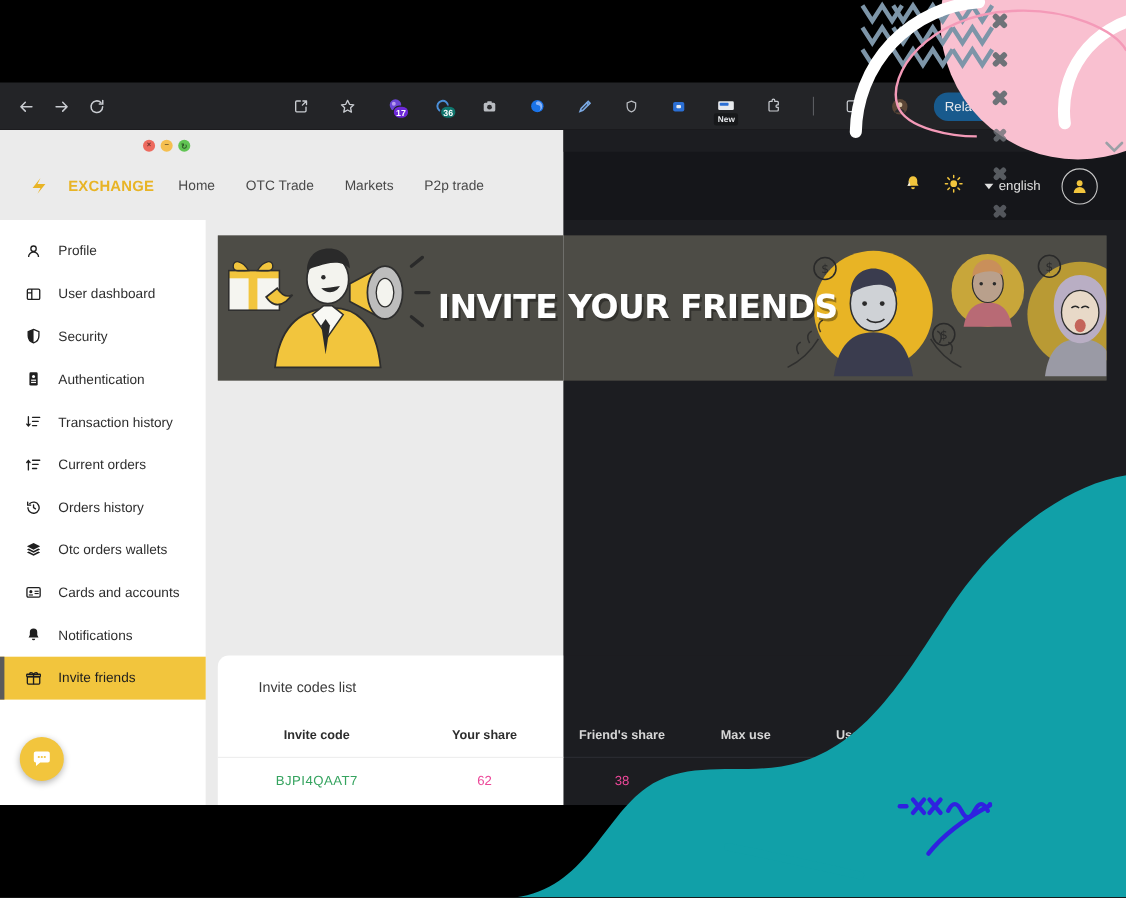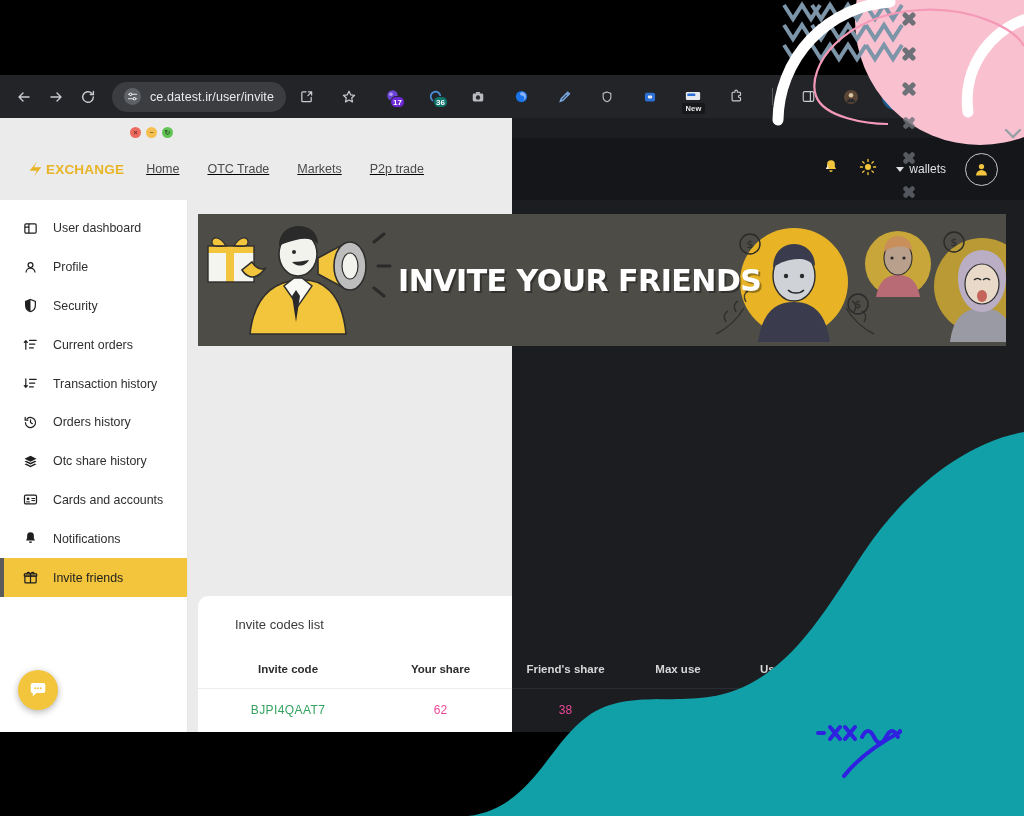--- a/index.html
+++ b/index.html
@@ -73,24 +73,24 @@
   .tl { width:11px; height:11px; border-radius:50%; display:flex; align-items:center; justify-content:center;
         font-size:7px; color:rgba(0,0,0,.55); font-weight:bold; }
   .tl.r { background:#ed6a5e; } .tl.y { background:#f5bf4f; } .tl.g { background:#61c454; }
 
   
   .site-header { position:absolute; left:0; top:20px; width:1024px; height:62px; }
   .site-header .bg { position:absolute; inset:0; }
   .hdr-light .bg { background:#ebebeb; }
   .hdr-dark  .bg { background:#15161a; }
   .hdr-inner { position:absolute; inset:0; display:flex; align-items:center; padding:0 26px; }
-  .logo { display:flex; align-items:center; gap:2px; margin-right:22px; }
+  .logo { display:flex; align-items:center; gap:18px; margin-right:22px; }
   .logo-mark { width:18px; height:18px; display:block; }
   .logo-text { color:#e8b425; font-weight:bold; font-size:13.5px; letter-spacing:.2px; }
-  .nav-links { display:flex; align-items:center; gap:28px;text-decoration:underline; }
+  .nav-links { display:flex; align-items:center; gap:28px; }
   .nav-link { font-size:12.5px; cursor:pointer; white-space:nowrap; }
   .hdr-light .nav-link { color:#4a4a4a; }
   .hdr-dark .nav-link { color:#c9c9c9; }
   .hdr-right { margin-left:auto; display:flex; align-items:center; gap:19px; }
   .lang { display:flex; align-items:center; gap:5px; font-size:12px; cursor:pointer; } .hdr-dark .lang { color:#e0e0e0; }
   .caret { width:0;height:0;border-left:4px solid transparent;border-right:4px solid transparent;border-top:5px solid currentColor; }
   .avatar-btn { width:33px;height:33px;border-radius:50%;display:flex;align-items:center;justify-content:center;cursor:pointer; }
   .hdr-dark  .avatar-btn { border:1.4px solid #c8c8c8; }
 
   
@@ -185,30 +185,20 @@
           <path d="M3 8h10M9 4l4 4-4 4"></path>
         </svg>
     </div>
     <div class="nav-btn reload">
       <svg width="16" height="16" viewBox="0 0 16 16" fill="none" stroke="currentColor" stroke-width="1.4" stroke-linecap="round">
           <path d="M13.3 8a5.3 5.3 0 1 1-1.6-3.8"></path>
           <path d="M13.4 2.4v3.1h-3.1"></path>
         </svg>
     </div>
 
-    <div class="omnibox">
-      <span class="omni-icon">
-        <svg width="11" height="11" viewBox="0 0 12 12" fill="none" stroke="#e8eaed" stroke-width="1.1" stroke-linecap="round">
-          <path d="M1.5 3.5h9M1.5 8.5h9"></path>
-            <circle cx="4" cy="3.5" r="1.3" fill="#3b3d41"></circle>
-            <circle cx="8" cy="8.5" r="1.3" fill="#3b3d41"></circle>
-        </svg>
-      </span>
-      <span class="omni-url">ce.datest.ir/user/invite</span>
-    </div>
 
     <div class="toolbar-right">
       <div class="tb-icon">
         <svg width="15" height="15" viewBox="0 0 16 16" fill="none" stroke="currentColor" stroke-width="1.3" stroke-linecap="round" stroke-linejoin="round">
             <path d="M13 9v3.5a1 1 0 0 1-1 1H4a1 1 0 0 1-1-1V4a1 1 0 0 1 1-1h3.5"></path>
             <path d="M9.5 7 13.5 3M13.5 3H10M13.5 3v3.5"></path>
           </svg>
       </div>
       <div class="tb-icon">
         <svg width="16" height="16" viewBox="0 0 16 16" fill="none" stroke="currentColor" stroke-width="1.2" stroke-linejoin="round">
@@ -322,21 +312,21 @@
                 </svg>
             </span>
             <span>
               <svg width="18" height="18" viewBox="0 0 20 20" stroke="#f2c53d" stroke-width="1.5" stroke-linecap="round">
                   <circle cx="10" cy="10" r="3.4" fill="#f2c53d" stroke="none"></circle>
                   <path d="M10 1.6v2.2M10 16.2v2.2M1.6 10h2.2M16.2 10h2.2M4.1 4.1l1.6 1.6M14.3 14.3l1.6 1.6M15.9 4.1l-1.6 1.6M5.7 14.3l-1.6 1.6"></path>
                 </svg>
             </span>
             <span class="lang">
               <span class="caret"></span>
-              <span>wallets</span>
+              <span>english</span>
             </span>
             <span class="avatar-btn">
               <svg width="17" height="17" viewBox="0 0 20 20" fill="#f2c53d">
                   <circle cx="10" cy="6.6" r="3.1"></circle>
                   <path d="M3.6 17a6.4 6.4 0 0 1 12.8 0z"></path>
                 </svg>
             </span>
           </div>
         </div>
       </div>
@@ -475,78 +465,89 @@
             <span class="nav-link">P2p trade</span>
           </div>
         </div>
       </div>
 
       <div class="sidebar sb-light">
         <div style="height:9px"></div>
         <div class="sb-item">
           <span class="sb-ico">
               <svg width="15" height="15" viewBox="0 0 16 16" fill="none" stroke="currentColor" stroke-width="1.3">
+                <circle cx="8" cy="5.4" r="2.6"></circle>
+                <path d="M3.2 13.4a4.8 4.8 0 0 1 9.6 0"></path>
+              </svg>
+            </span>
+          <span class="sb-label">Profile</span>
+        </div>
+        <div class="sb-item">
+          <span class="sb-ico">
+              <svg width="15" height="15" viewBox="0 0 16 16" fill="none" stroke="currentColor" stroke-width="1.3">
                 <rect x="2" y="3" width="12" height="10" rx="1.2"></rect>
                 <path d="M6.3 3v10M2 6.6h4.3"></path>
               </svg>
             </span>
           <span class="sb-label">User dashboard</span>
-        </div>
-        <div class="sb-item">
-          <span class="sb-ico">
-              <svg width="15" height="15" viewBox="0 0 16 16" fill="none" stroke="currentColor" stroke-width="1.3">
-                <circle cx="8" cy="5.4" r="2.6"></circle>
-                <path d="M3.2 13.4a4.8 4.8 0 0 1 9.6 0"></path>
-              </svg>
-            </span>
-          <span class="sb-label">Profile</span>
         </div>
         <div class="sb-item">
           <span class="sb-ico">
               <svg width="15" height="15" viewBox="0 0 16 16">
                 <path d="M8 1.6l5.2 2.1v4.1c0 3.1-2.1 5.9-5.2 6.8-3.1-.9-5.2-3.7-5.2-6.8V3.7z" fill="none" stroke="currentColor" stroke-width="1.3"></path>
                 <path d="M8 1.6v13c-3.1-.9-5.2-3.7-5.2-6.8V3.7z" fill="currentColor"></path>
               </svg>
             </span>
           <span class="sb-label">Security</span>
         </div>
         <div class="sb-item">
           <span class="sb-ico">
+              <svg width="15" height="15" viewBox="0 0 16 16">
+                <rect x="4" y="1.6" width="8" height="12.8" rx="1.3" fill="currentColor"></rect>
+                <circle cx="8" cy="5.6" r="1.5" fill="#fff"></circle>
+                <rect x="5.6" y="8.6" width="4.8" height="1.2" fill="#fff"></rect>
+                <rect x="5.6" y="10.8" width="4.8" height="1.2" fill="#fff"></rect>
+              </svg>
+            </span>
+          <span class="sb-label">Authentication</span>
+        </div>
+        <div class="sb-item">
+          <span class="sb-ico">
+              <svg width="15" height="15" viewBox="0 0 16 16" fill="none" stroke="currentColor" stroke-width="1.3" stroke-linecap="round">
+                <path d="M3 3v9M1.4 10.2 3 12l1.6-1.8M7 3.6h7M7 7.6h5.5M7 11.6h4"></path>
+              </svg>
+            </span>
+          <span class="sb-label">Transaction history</span>
+        </div>
+        <div class="sb-item">
+          <span class="sb-ico">
               <svg width="15" height="15" viewBox="0 0 16 16" fill="none" stroke="currentColor" stroke-width="1.3" stroke-linecap="round">
                 <path d="M3 13V4M1.4 5.8 3 4l1.6 1.8M7 3.6h7M7 7.6h5.5M7 11.6h4"></path>
               </svg>
             </span>
           <span class="sb-label">Current orders</span>
-        </div>
-        <div class="sb-item">
-          <span class="sb-ico">
-              <svg width="15" height="15" viewBox="0 0 16 16" fill="none" stroke="currentColor" stroke-width="1.3" stroke-linecap="round">
-                <path d="M3 3v9M1.4 10.2 3 12l1.6-1.8M7 3.6h7M7 7.6h5.5M7 11.6h4"></path>
-              </svg>
-            </span>
-          <span class="sb-label">Transaction history</span>
         </div>
         <div class="sb-item">
           <span class="sb-ico">
               <svg width="15" height="15" viewBox="0 0 16 16" fill="none" stroke="currentColor" stroke-width="1.3" stroke-linecap="round">
                 <path d="M2.6 8a5.4 5.4 0 1 0 1.8-4"></path>
                 <path d="M2.3 2.6v2.9h2.9M8 5.3V8l1.9 1.2"></path>
               </svg>
             </span>
           <span class="sb-label">Orders history</span>
         </div>
         <div class="sb-item">
           <span class="sb-ico">
               <svg width="15" height="15" viewBox="0 0 16 16" fill="currentColor">
                 <path d="M8 1.8 14.4 5 8 8.2 1.6 5z"></path>
                 <path d="M1.6 8 8 11.2 14.4 8l-1.8-.9L8 9.4 3.4 7.1z"></path>
                 <path d="M1.6 11 8 14.2 14.4 11l-1.8-.9L8 12.4 3.4 10.1z"></path>
               </svg>
             </span>
-          <span class="sb-label">Otc share history</span>
+          <span class="sb-label">Otc orders wallets</span>
         </div>
         <div class="sb-item">
           <span class="sb-ico">
               <svg width="15" height="15" viewBox="0 0 16 16">
                 <rect x="1.6" y="3.4" width="12.8" height="9.2" rx="1.3" fill="none" stroke="currentColor" stroke-width="1.3"></rect>
                 <circle cx="5.4" cy="7.3" r="1.5" fill="currentColor"></circle>
                 <rect x="9" y="6.4" width="4" height="1.1" fill="currentColor"></rect>
                 <rect x="9" y="8.6" width="4" height="1.1" fill="currentColor"></rect>
                 <rect x="3.4" y="10" width="4" height="1.1" fill="currentColor"></rect>
               </svg>

